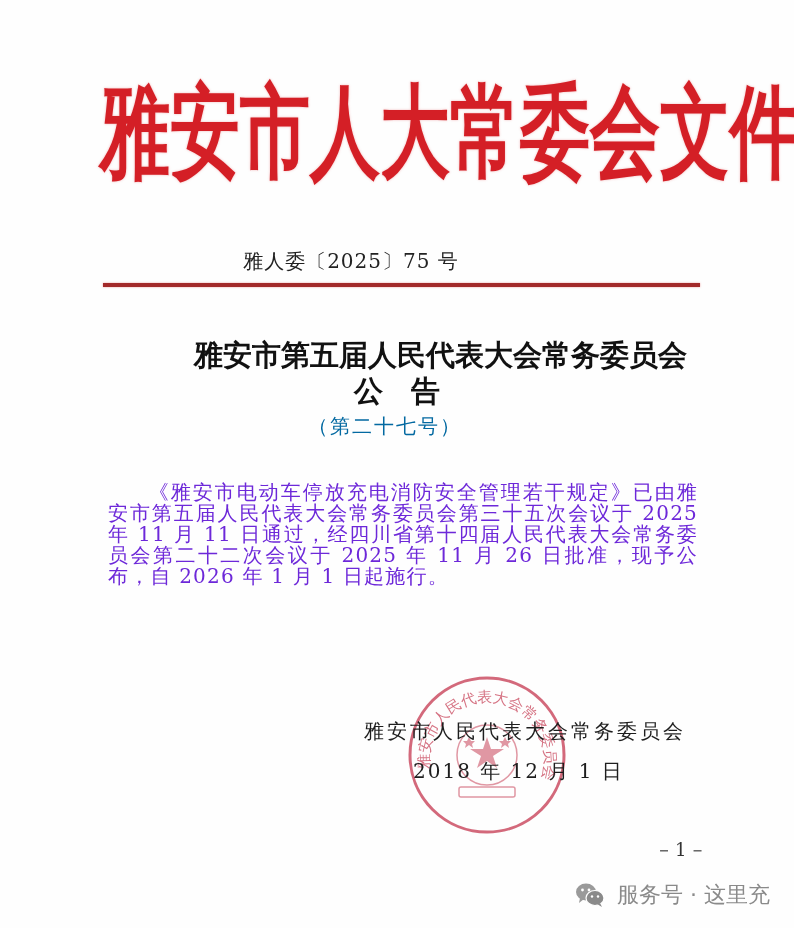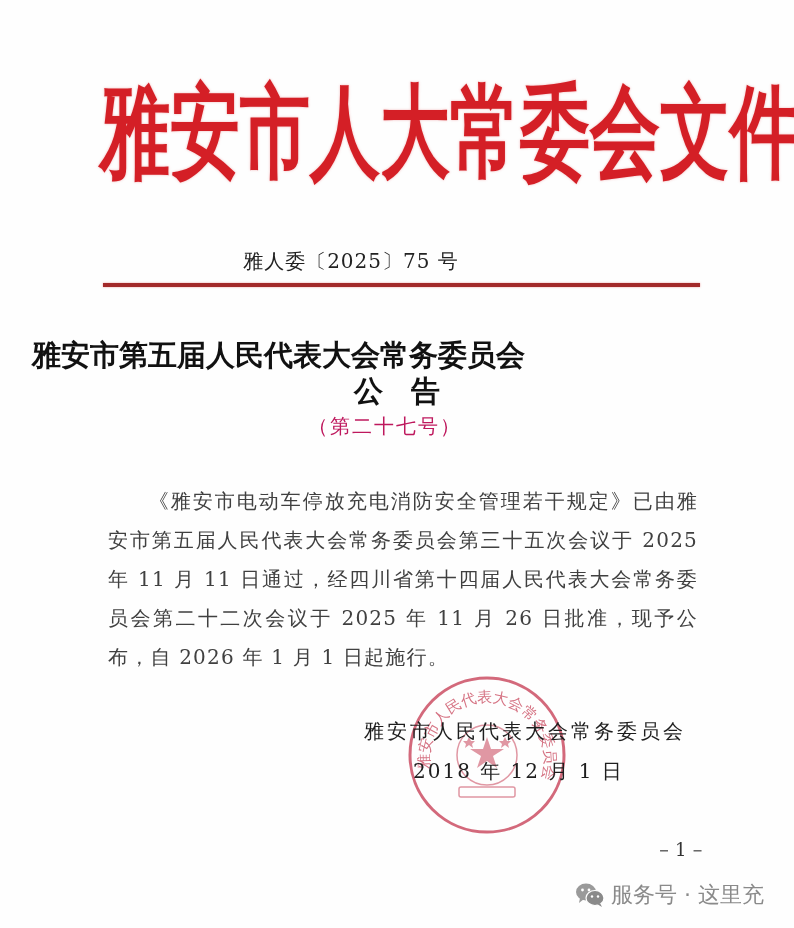--- a/index.html
+++ b/index.html
@@ -12,39 +12,39 @@
   .masthead span { font-family: "DejaVu Serif", "Liberation Serif", serif; font-weight: bold;
                    font-size: 70px; color: #d41f26; line-height: 1; transform: scaleY(1.45);
                    display: inline-block; text-shadow: 0 0 2px rgba(212,31,38,0.35); }
 
   .doc-number { position: absolute; left: 0; width: 702px; top: 248px; text-align: center;
                 font-size: 20px; letter-spacing: 1px; color: #222; }
 
   .divider { position: absolute; left: 103px; top: 283px; width: 597px; height: 4px;
              background: #a32a2a; box-shadow: 0 0 2px rgba(220,40,40,0.5); }
 
-  .title { position: absolute; left: 0; width: 687px; top: 336px; text-align: left;
-           font-size: 29px; font-weight: bold; color: #111; letter-spacing: 0px; margin-left: 32px; }
+  .title { position: absolute; left: 0; width: 687px; top: 336px; text-align: right;
+           font-size: 29px; font-weight: bold; color: #111; letter-spacing: 0px; }
   .subtitle { position: absolute; left: 0; width: 794px; top: 372px; text-align: center;
               font-size: 29px; font-weight: bold; color: #111; letter-spacing: 28px; padding-left: 28px; box-sizing: border-box; }
   .issue-no { position: absolute; left: 0; width: 770px; top: 413px; text-align: center;
-              font-size: 20px; color: #be185d; letter-spacing: 2px; }
+              font-size: 20px; color: #0369a1; letter-spacing: 2px; }
 
   .body-text { position: absolute; left: 108px; top: 482px; width: 590px; font-size: 20px;
-               line-height: 39px; color: #404040; text-align: justify; letter-spacing: 1.2px; }
+               line-height: 21px; color: #6d28d9; text-align: justify; letter-spacing: 1.2px; }
   .body-text .indent { display: inline-block; width: 40px; }
 
   .seal { position: absolute; left: 407px; top: 675px; width: 160px; height: 160px; }
 
   .signer { position: absolute; left: 364px; top: 718px; font-size: 20px; letter-spacing: 3px; color: #1e1e1e; }
   .sign-date { position: absolute; left: 413px; top: 758px; font-size: 20px; letter-spacing: 2px; color: #1e1e1e; }
 
   .page-num { position: absolute; left: 655px; top: 838px; font-size: 18px; color: #333; letter-spacing: 2px; }
 
-  .watermark { position: absolute; left: 575px; top: 880px; display: flex; align-items: center; gap: 6px;
+  .watermark { position: absolute; left: 575px; top: 880px; display: flex; align-items: center; gap: 12px;
                font-family: "DejaVu Sans", "Liberation Sans", sans-serif; font-size: 22px; color: #8a8a8a; }
   .watermark svg { display: block; }
 </style>
 </head>
 <body>
 
 <div class="page">
 
   <div class="masthead">
     <span>雅</span>

